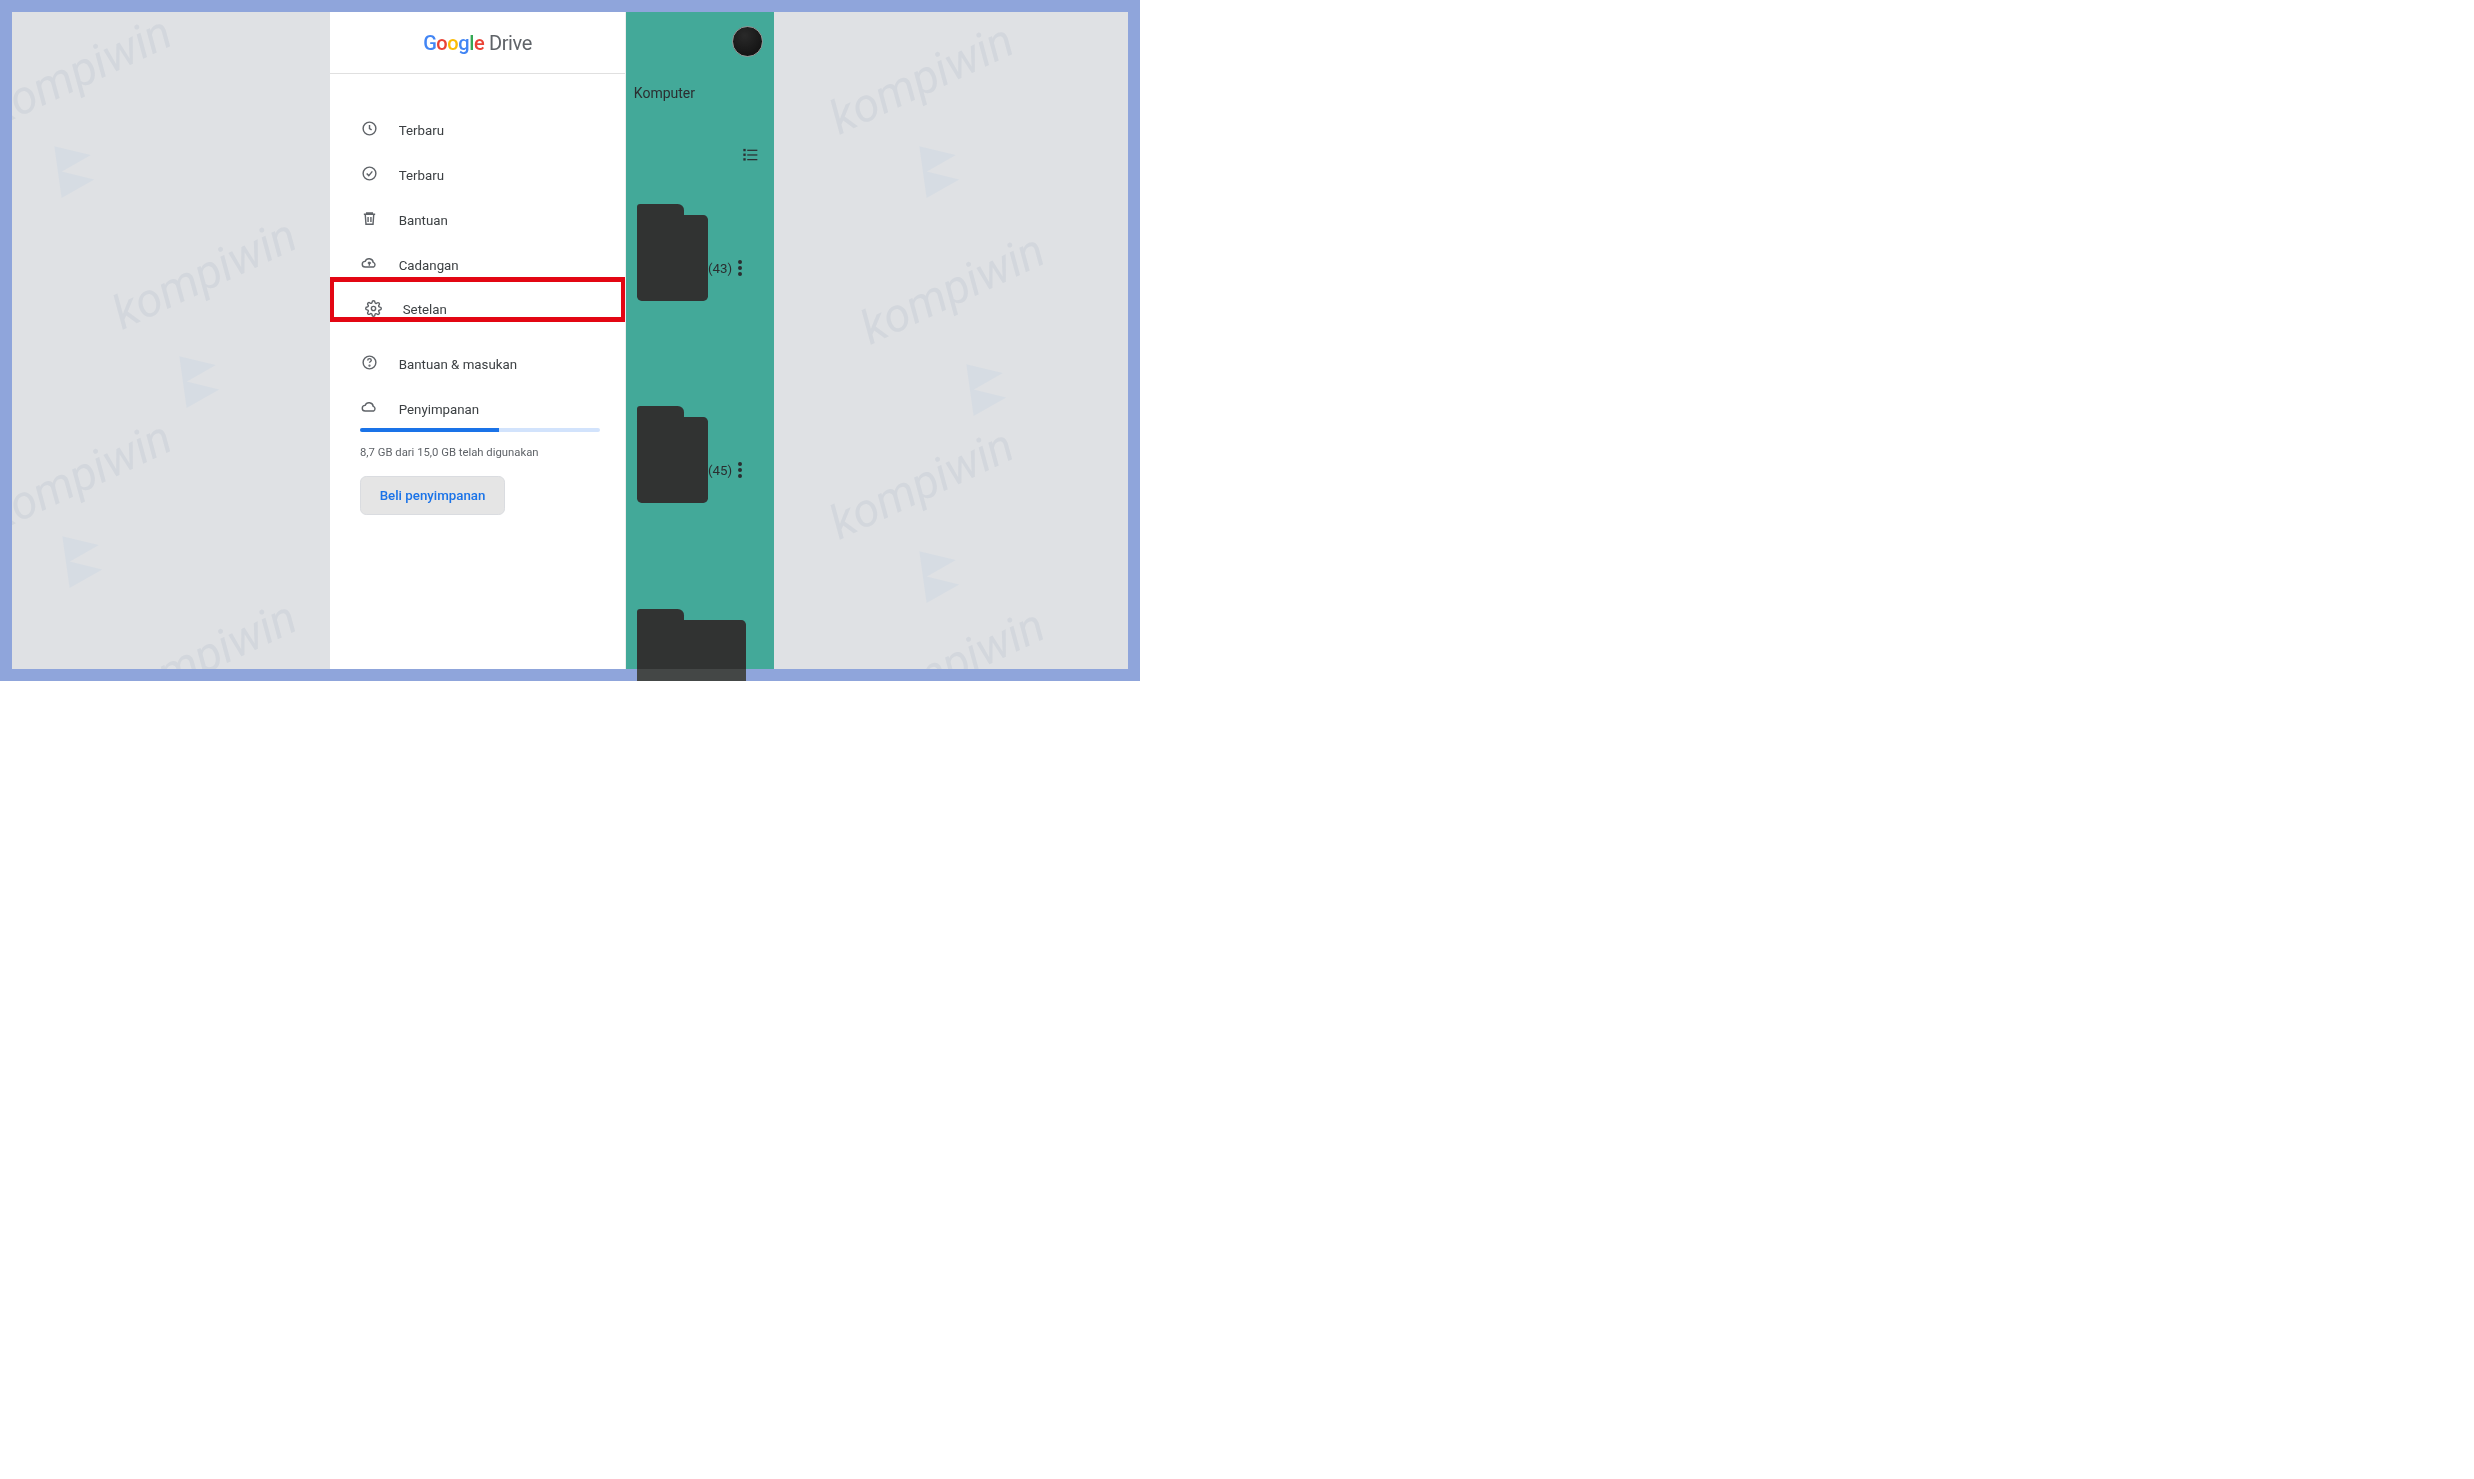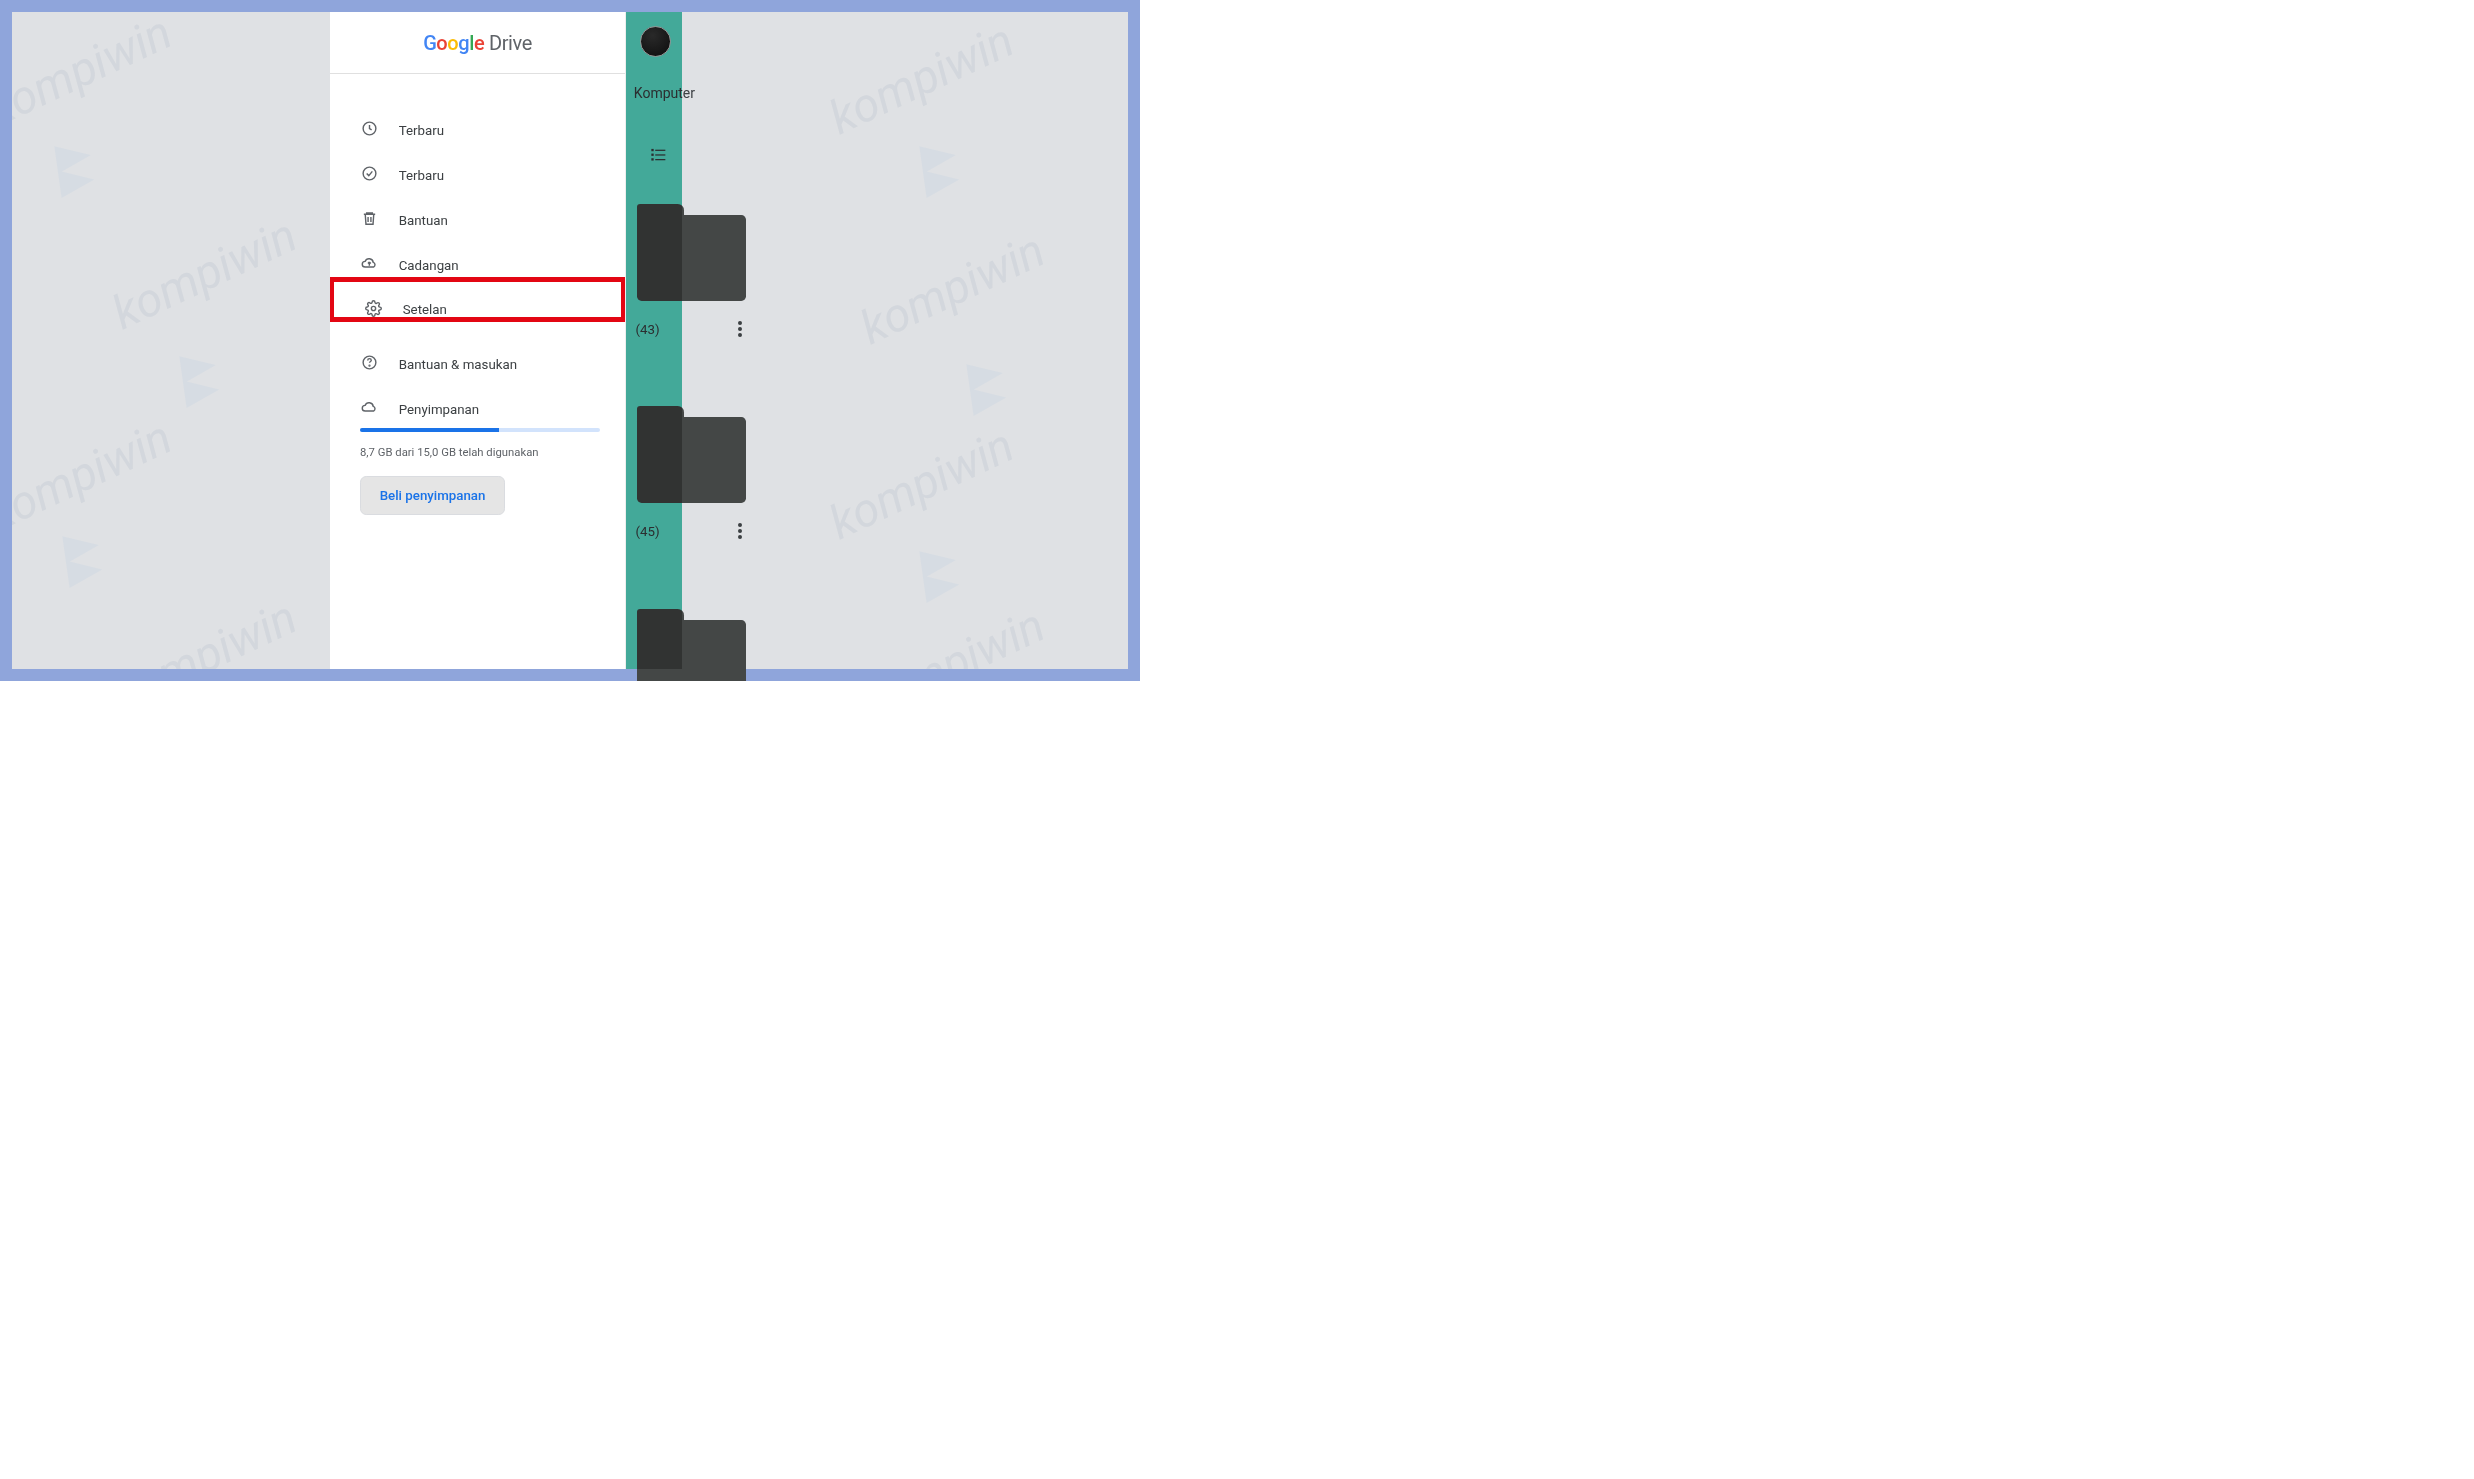--- a/index.html
+++ b/index.html
@@ -4,21 +4,21 @@
   <style>
     * { margin: 0; padding: 0; box-sizing: border-box; font-family: Roboto, Arial, sans-serif; }
     body { width: 1140px; height: 681px; position: relative; overflow: hidden; }
     
     .outer-frame { width: 100%; height: 100%; border: 12.5px solid #8fa5db; position: relative; background: #dfe1e4; }
     
     .watermark-bg { position: absolute; inset: 0; overflow: hidden; }
     .watermark { position: absolute; font-size: 47px; color: rgba(80,105,145,0.08); font-weight: 400; font-style: italic; transform: rotate(-25deg); white-space: nowrap; pointer-events: none; }
     .watermark-chevron { position: absolute; width: 70px; height: 70px; opacity: 0.15; transform: rotate(-8deg); pointer-events: none; }
     
-    .phone-area { position: absolute; left: 318px; top: 0; width: 352px; height: 100%; background: #fff; display: flex; }
+    .phone-area { position: absolute; left: 318px; top: 0; width: 444px; height: 100%; background: #fff; display: flex; }
     
     .drawer { width: 296px; height: 100%; background: #fff; border-right: 0.8px solid #eee; display: flex; flex-direction: column; }
     
     .drawer-header { height: 62px; display: flex; align-items: center; justify-content: center; border-bottom: 0.8px solid #e0e0e0; }
     .logo-google { font-size: 20px; font-weight: 500; letter-spacing: -0.4px; }
     .logo-g1 { color: #4285f4; }
     .logo-o1 { color: #ea4335; }
     .logo-o2 { color: #fbbc05; }
     .logo-g2 { color: #4285f4; }
     .logo-l  { color: #34a853; }
@@ -39,21 +39,21 @@
     .buy-storage-btn { margin-top: 17px; padding: 11px 18.7px; border: 0.8px solid #dadce0; border-radius: 6.2px; color: #1a73e8; font-size: 13.3px; font-weight: 500; background: #e5e5e5; cursor: pointer; }
     
     .content-behind { flex: 1; position: relative; background: #5eead4; }
     .scrim { position: absolute; inset: 0; background: rgba(0,0,0,0.28); }
     
     .content-inner { position: relative; width: 100%; height: 100%; }
     .avatar { position: absolute; top: 14px; right: 11px; width: 31px; height: 31px; border-radius: 50%; background: radial-gradient(circle at 40% 30%, #3a3a3a 0%, #1e1e1e 70%); border: 0.8px solid #ccc; }
     .header-tab { position: absolute; top: 73px; left: 7.8px; font-size: 14px; color: #3c4043; }
     .list-view-icon { position: absolute; top: 133px; right: 14px; color: #3c4043; }
     
-    .folder-card { position: absolute; left: 9.4px; width: 117px; display: flex; flex-direction: column; }
+    .folder-card { position: absolute; left: 9.4px; width: 117px; display: flex; flex-direction: row; }
     .folder-card.f1 { top: 203px; }
     .folder-card.f2 { top: 405px; }
     .folder-card.f3 { top: 608px; }
     .folder-shape { width: 109px; height: 86px; background: #444746; border-radius: 4.7px; position: relative; margin-left: 1.6px; }
     .folder-shape::before { content: ''; position: absolute; top: -11px; left: 0; width: 47px; height: 15.6px; background: #444746; border-radius: 3.1px 6.2px 0 0; }
     .folder-meta { display: flex; align-items: center; justify-content: space-between; margin-top: 20px; padding-right: 4.7px; }
     .folder-name { font-size: 13.3px; color: #3c4043; }
     .more-dots { width: 15.6px; display: flex; flex-direction: column; align-items: center; gap: 2.3px; cursor: pointer; }
     .more-dots span { width: 3.9px; height: 3.9px; background: #3c4043; border-radius: 50%; }
     

